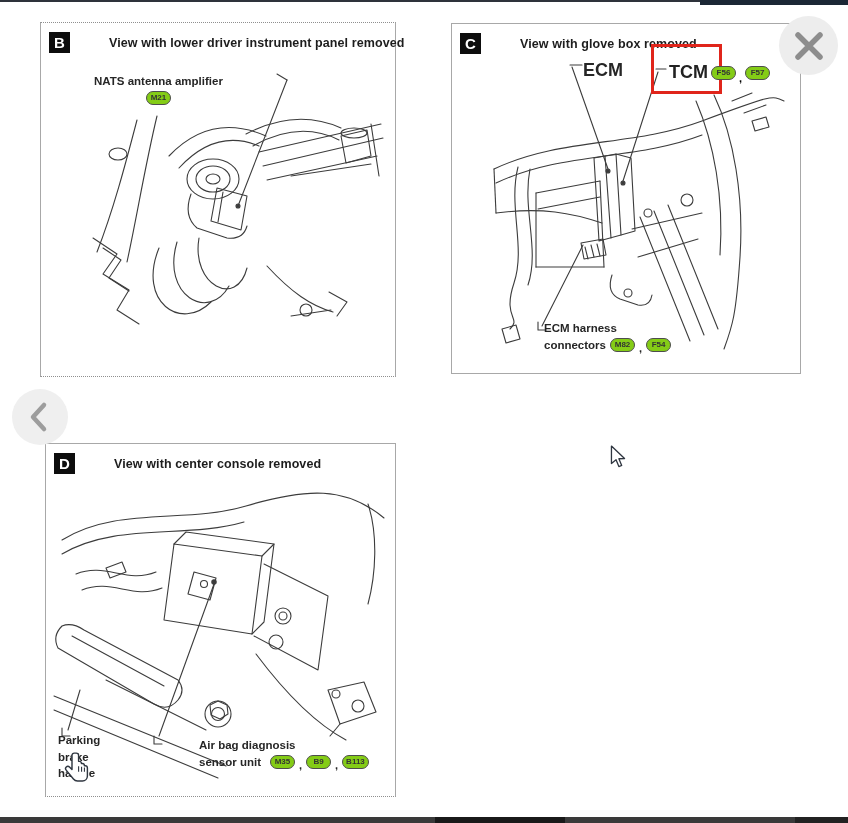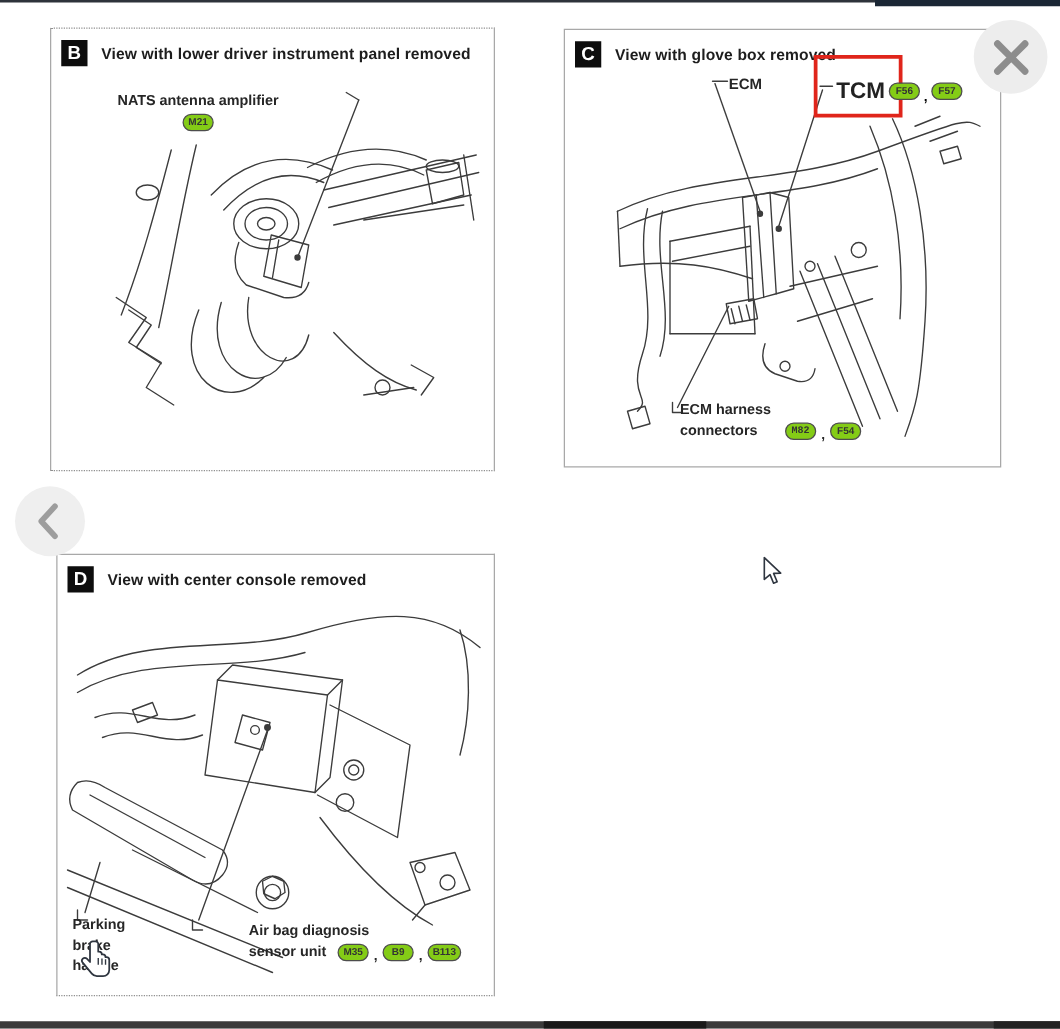--- a/index.html
+++ b/index.html
@@ -22,35 +22,35 @@
   .panel-c{left:451px;top:23px;width:348px;height:349px;border:1px solid #a8a8a8;}
   .panel-d{left:45px;top:443px;width:349px;height:352px;
     border-left:1px solid #a8a8a8;border-right:1px solid #a8a8a8;border-top:1px solid #a8a8a8;
     border-bottom:1px dotted #8f8f8f;}
 
   .sketch{position:absolute;left:0;top:0;width:100%;height:100%;}
 
   .hdr{position:absolute;top:9px;left:8px;display:flex;align-items:center;gap:11px;z-index:2;background:transparent;}
   .hdr .letter{width:21px;height:21px;background:#0d0d0d;color:#ffffff;font-weight:700;font-size:15px;
     display:flex;align-items:center;justify-content:center;line-height:1;}
-  .hdr .title{font-weight:700;font-size:12.5px;color:#1d1d1d;letter-spacing:.1px;white-space:nowrap;}
+  .hdr .title{font-weight:700;font-size:12.5px;color:#1d1d1d;letter-spacing:.1px;white-space:nowrap;margin-left:28px;}
 
   .lbl{position:absolute;font-weight:700;font-size:11.5px;color:#262626;z-index:3;}
   .row{display:flex;align-items:center;gap:4px;}
   .oval{display:inline-flex;align-items:center;justify-content:center;height:14px;min-width:25px;
     padding:0 3px;border:1.3px solid #4d4d4d;border-radius:9px;font-size:8px;font-weight:700;
     color:#333;background:#84cc16;line-height:1;box-sizing:border-box;}
   .comma{font-weight:700;font-size:11px;align-self:flex-end;line-height:9px;}
   .two-line{line-height:16.5px;}
 
   .tcm-box{position:absolute;left:199px;top:20px;width:65px;height:44px;
     border:3px solid #e0251b;z-index:4;background:transparent;}
   .tcm-row{position:absolute;left:217px;top:38px;display:flex;align-items:center;gap:3px;z-index:5;}
   .tcm-text{font-weight:700;font-size:18px;color:#222;}
-  .ecm-lbl{left:131px;top:36px;font-size:12px;}
+  .ecm-lbl{left:131px;top:36px;font-size:18px;}
 
   
   .close-btn{position:absolute;left:779px;top:16px;width:59px;height:59px;border-radius:50%;
     background:#ededed;display:flex;align-items:center;justify-content:center;z-index:30;cursor:pointer;}
   .prev-btn{position:absolute;left:12px;top:389px;width:56px;height:56px;border-radius:50%;
     background:#efefef;display:flex;align-items:center;justify-content:center;z-index:30;cursor:pointer;}
 
   .cursor{position:absolute;z-index:40;pointer-events:none;}
   .cursor-arrow{left:610px;top:445px;}
   .cursor-hand{left:64px;top:752px;}
@@ -164,21 +164,21 @@
   <div class="tcm-row">
     <span class="tcm-text">TCM</span>
     <span class="oval">F56</span>
     <span class="comma">,</span>
     <span class="oval">F57</span>
   </div>
   <div class="lbl two-line" style="left:92px;top:296px;">
     <div>ECM harness</div>
     <div class="row">
       <span>connectors</span>
-      <span class="oval" style="margin-left:18px;font-family:Liberation Mono, monospace;">M82</span>
+      <span class="oval" style="margin-left:0;">M82</span>
       <span class="comma">,</span>
       <span class="oval">F54</span>
     </div>
   </div>
 </div>
 
 <div class="panel panel-d">
   <svg class="sketch" viewBox="0 0 349 352" aria-hidden="true">
     <g stroke="#3c3c3c" fill="none" stroke-width="1.1" stroke-linecap="round" stroke-linejoin="round">
       <path d="M16,96 C70,62 140,80 200,62 S300,42 338,74"></path>

